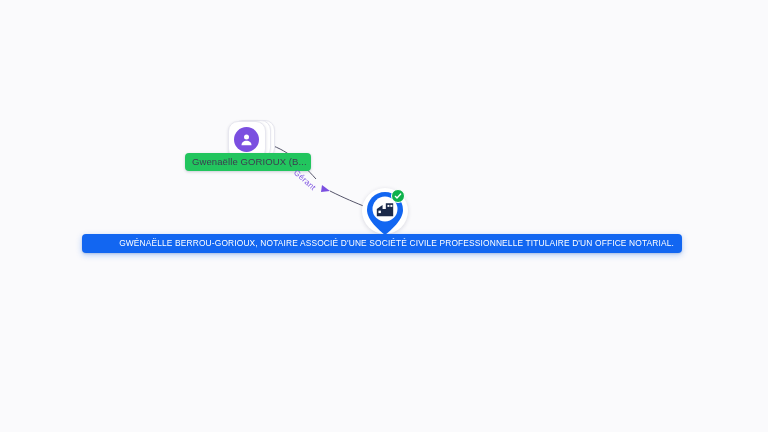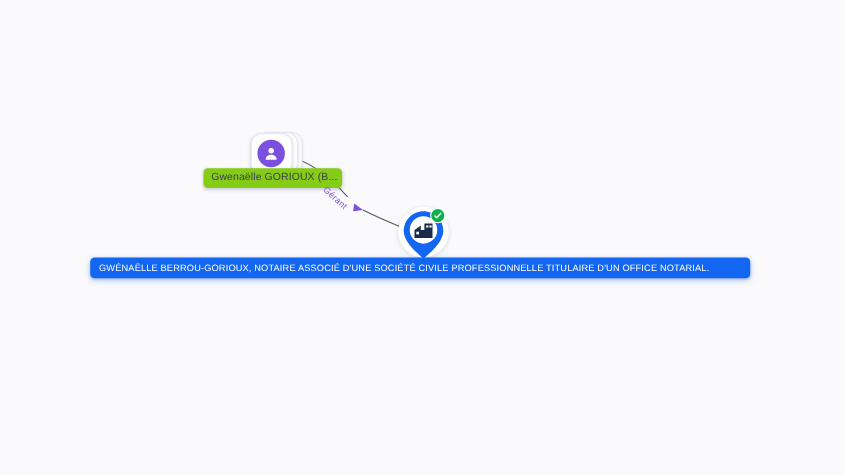--- a/index.html
+++ b/index.html
@@ -68,21 +68,21 @@
   }
   .avatar-circle svg { display: block; }
 
   
   .person-label {
     position: absolute;
     left: 185px;
     top: 153px;
     max-width: 112px;
     padding: 2px 7px 3px 7px;
-    background: #84cc16;
+    background: #22c55e;
     border-radius: 4px;
     box-shadow: 0 1px 3px rgba(40,40,80,.22);
     font-size: 9.5px;
     line-height: 13px;
     color: #3c3c50;
     white-space: nowrap;
     overflow: hidden;
     letter-spacing: .1px;
   }
 
@@ -151,21 +151,21 @@
     background: #1266f1;
     color: #ffffff;
     border-radius: 4px;
     font-size: 8.4px;
     line-height: 12px;
     letter-spacing: .15px;
     white-space: nowrap;
     overflow: hidden;
     text-overflow: ellipsis;
     box-shadow: 0 2px 6px rgba(18,102,241,.30), 0 1px 2px rgba(0,0,0,.12);
-    text-align: left;
+    text-align: right;
   }
 </style>
 </head>
 <body style="background: rgb(250, 250, 252);">
 
 <div id="graph-canvas">
 
   <svg class="edge-layer" viewBox="0 0 768 432" width="768" height="432">
     <path d="M 262,143 C 282,146 300,161 316,179" fill="none" stroke="#55556a" stroke-width="1"></path>
     <path d="M 330,191 C 344,198 356,203 366,207" fill="none" stroke="#55556a" stroke-width="1"></path>

